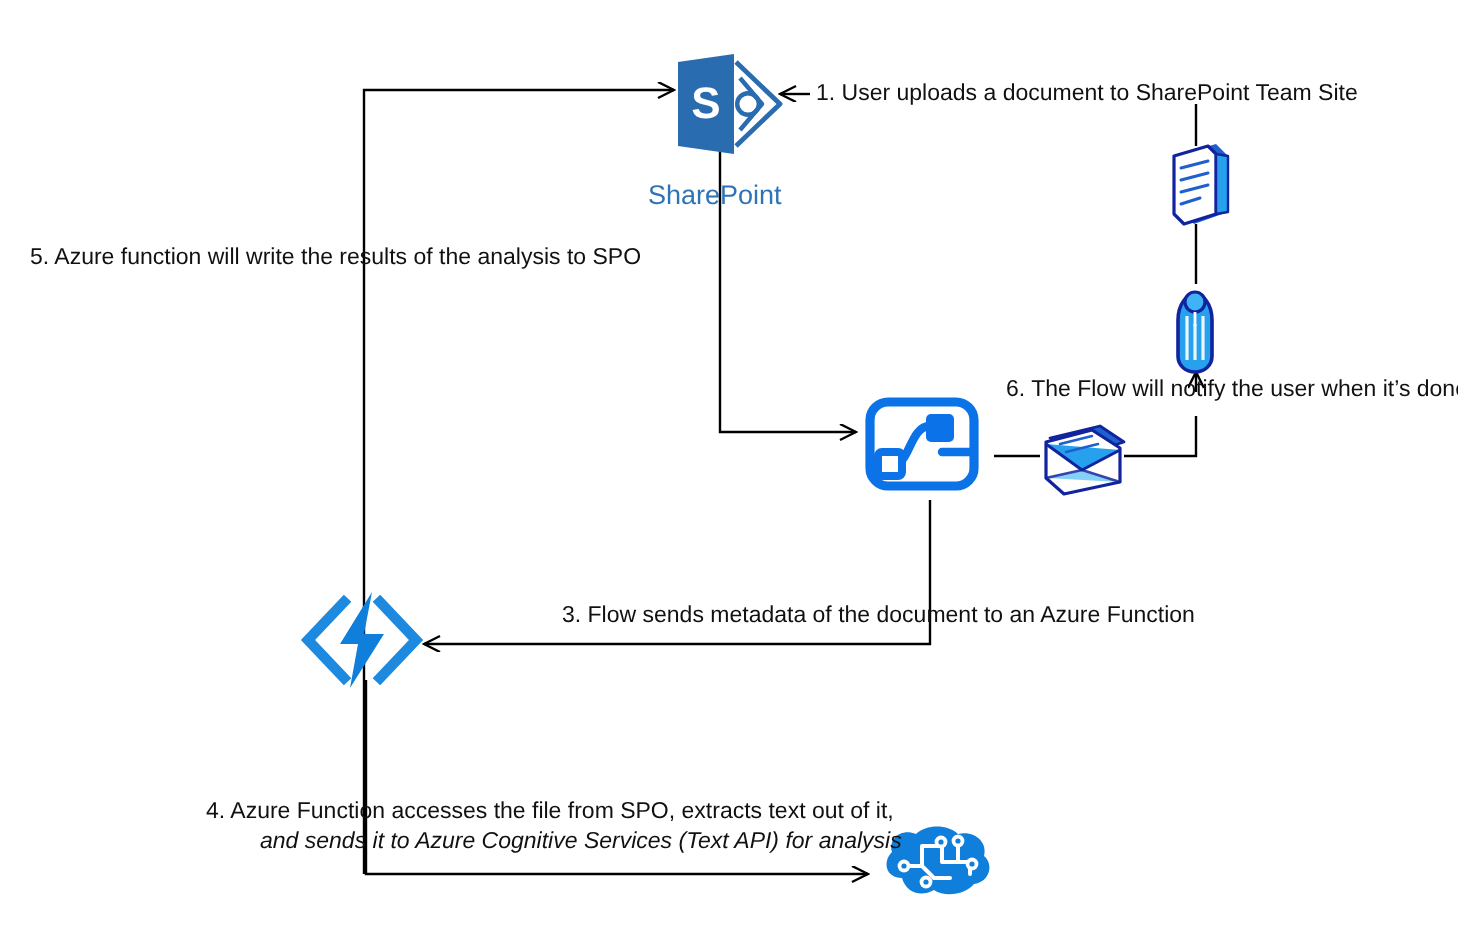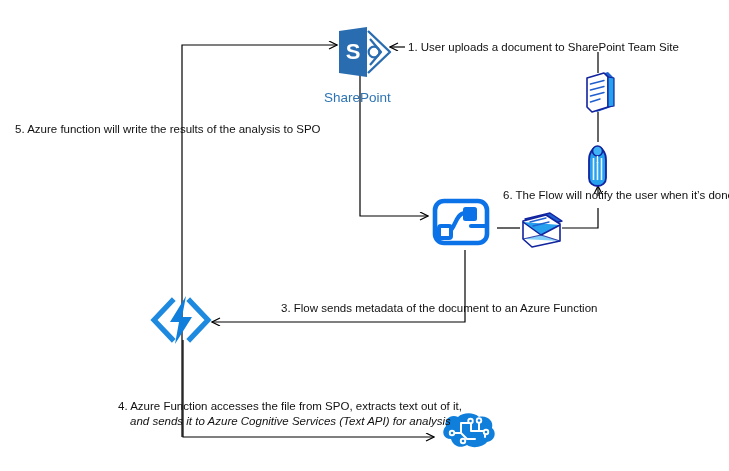--- a/index.html
+++ b/index.html
@@ -178,21 +178,21 @@
     </g>
   </svg>
 
   <div class="node-caption" style="left:324px; top:90px;">SharePoint</div>
 
   <div class="step-label" style="left:408px; top:40px;">1. User uploads a document to SharePoint Team Site</div>
 
 
   <div class="step-label" style="left:281px; top:301px;">3. Flow sends metadata of the document to an Azure Function</div>
 
-  <div class="step-label" style="left:118px; top:399px;text-align:right;">4. Azure Function accesses the file from SPO, extracts text out of it,</div>
+  <div class="step-label" style="left:103px; top:399px;text-align:right;">4. Azure Function accesses the file from SPO, extracts text out of it,</div>
 
   <div class="step-label" style="left:130px; top:414px;font-style:italic;">and sends it to Azure Cognitive Services (Text API) for analysis</div>
 
   <div class="step-label" style="left:15px; top:122px;">5. Azure function will write the results of the analysis to SPO</div>
 
   <div class="step-label" style="left:503px; top:188px;">6. The Flow will notify the user when it’s done</div>
 
 </div>
 
 </body></html>

